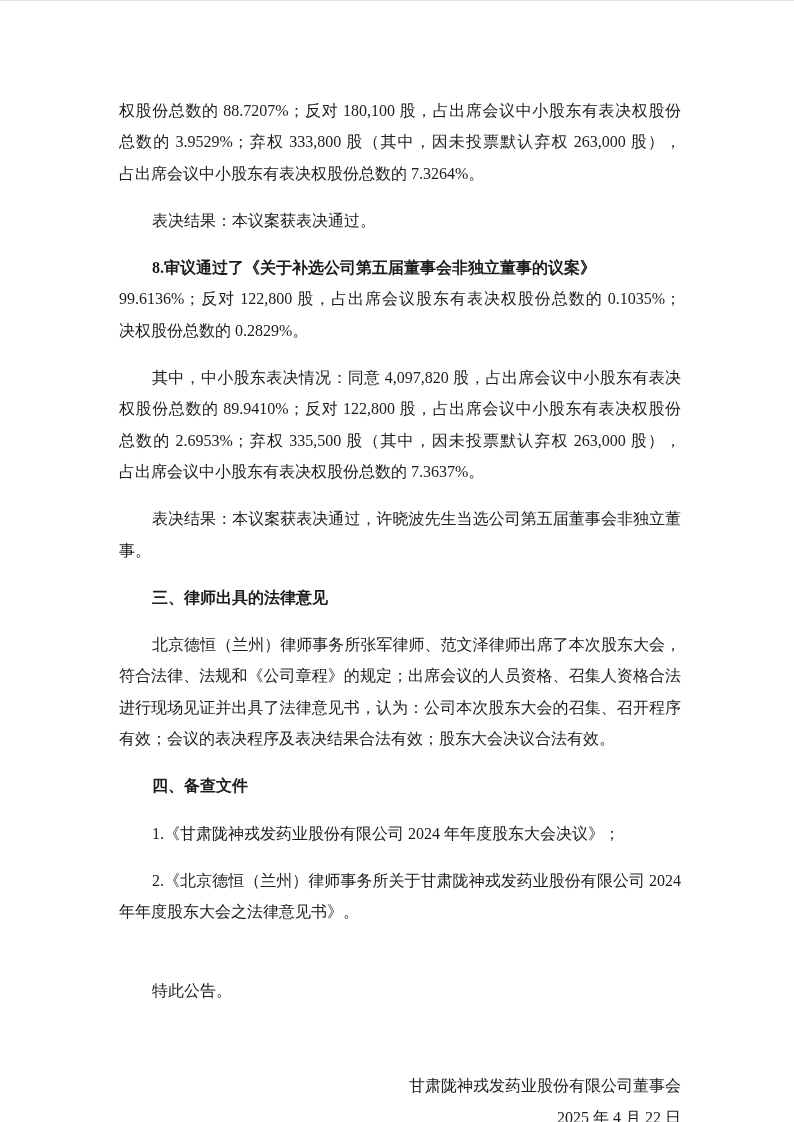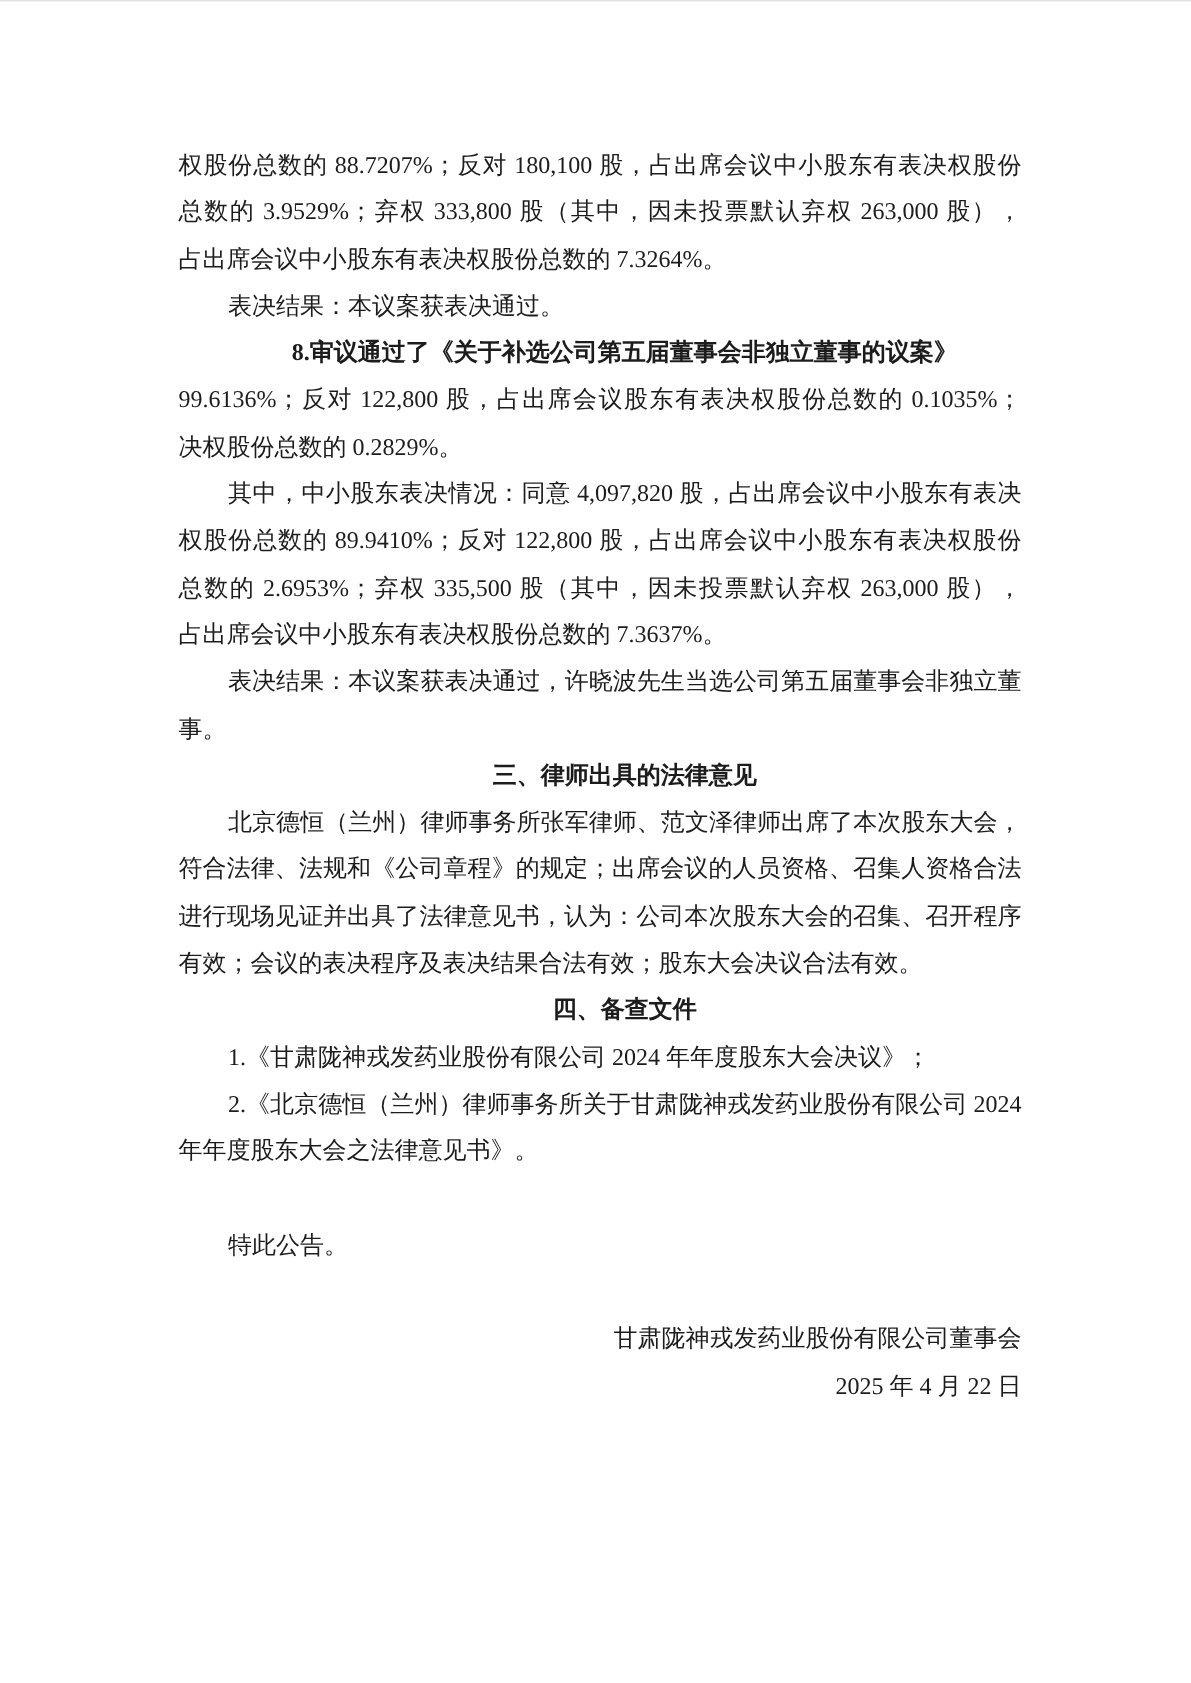--- a/index.html
+++ b/index.html
@@ -29,30 +29,31 @@
     width: 100%;
     white-space: pre-wrap;
     overflow: visible;
   }
   .just {
     text-align: justify;
     text-align-last: justify;
   }
   .indent {
     text-indent: 33px;
+    margin-top: 16px;
   }
   .bold {
     font-weight: 700;
-    text-align: center;
   }
   .blank {
     height: 31.3px;
   }
   .sig-company {
     text-align: right;
+    margin-top: 33px;
   }
   .sig-date-wrap {
     width: 272px;
     margin-left: auto;
     text-align: right;
   }
 </style>
 </head>
 <body>
 

